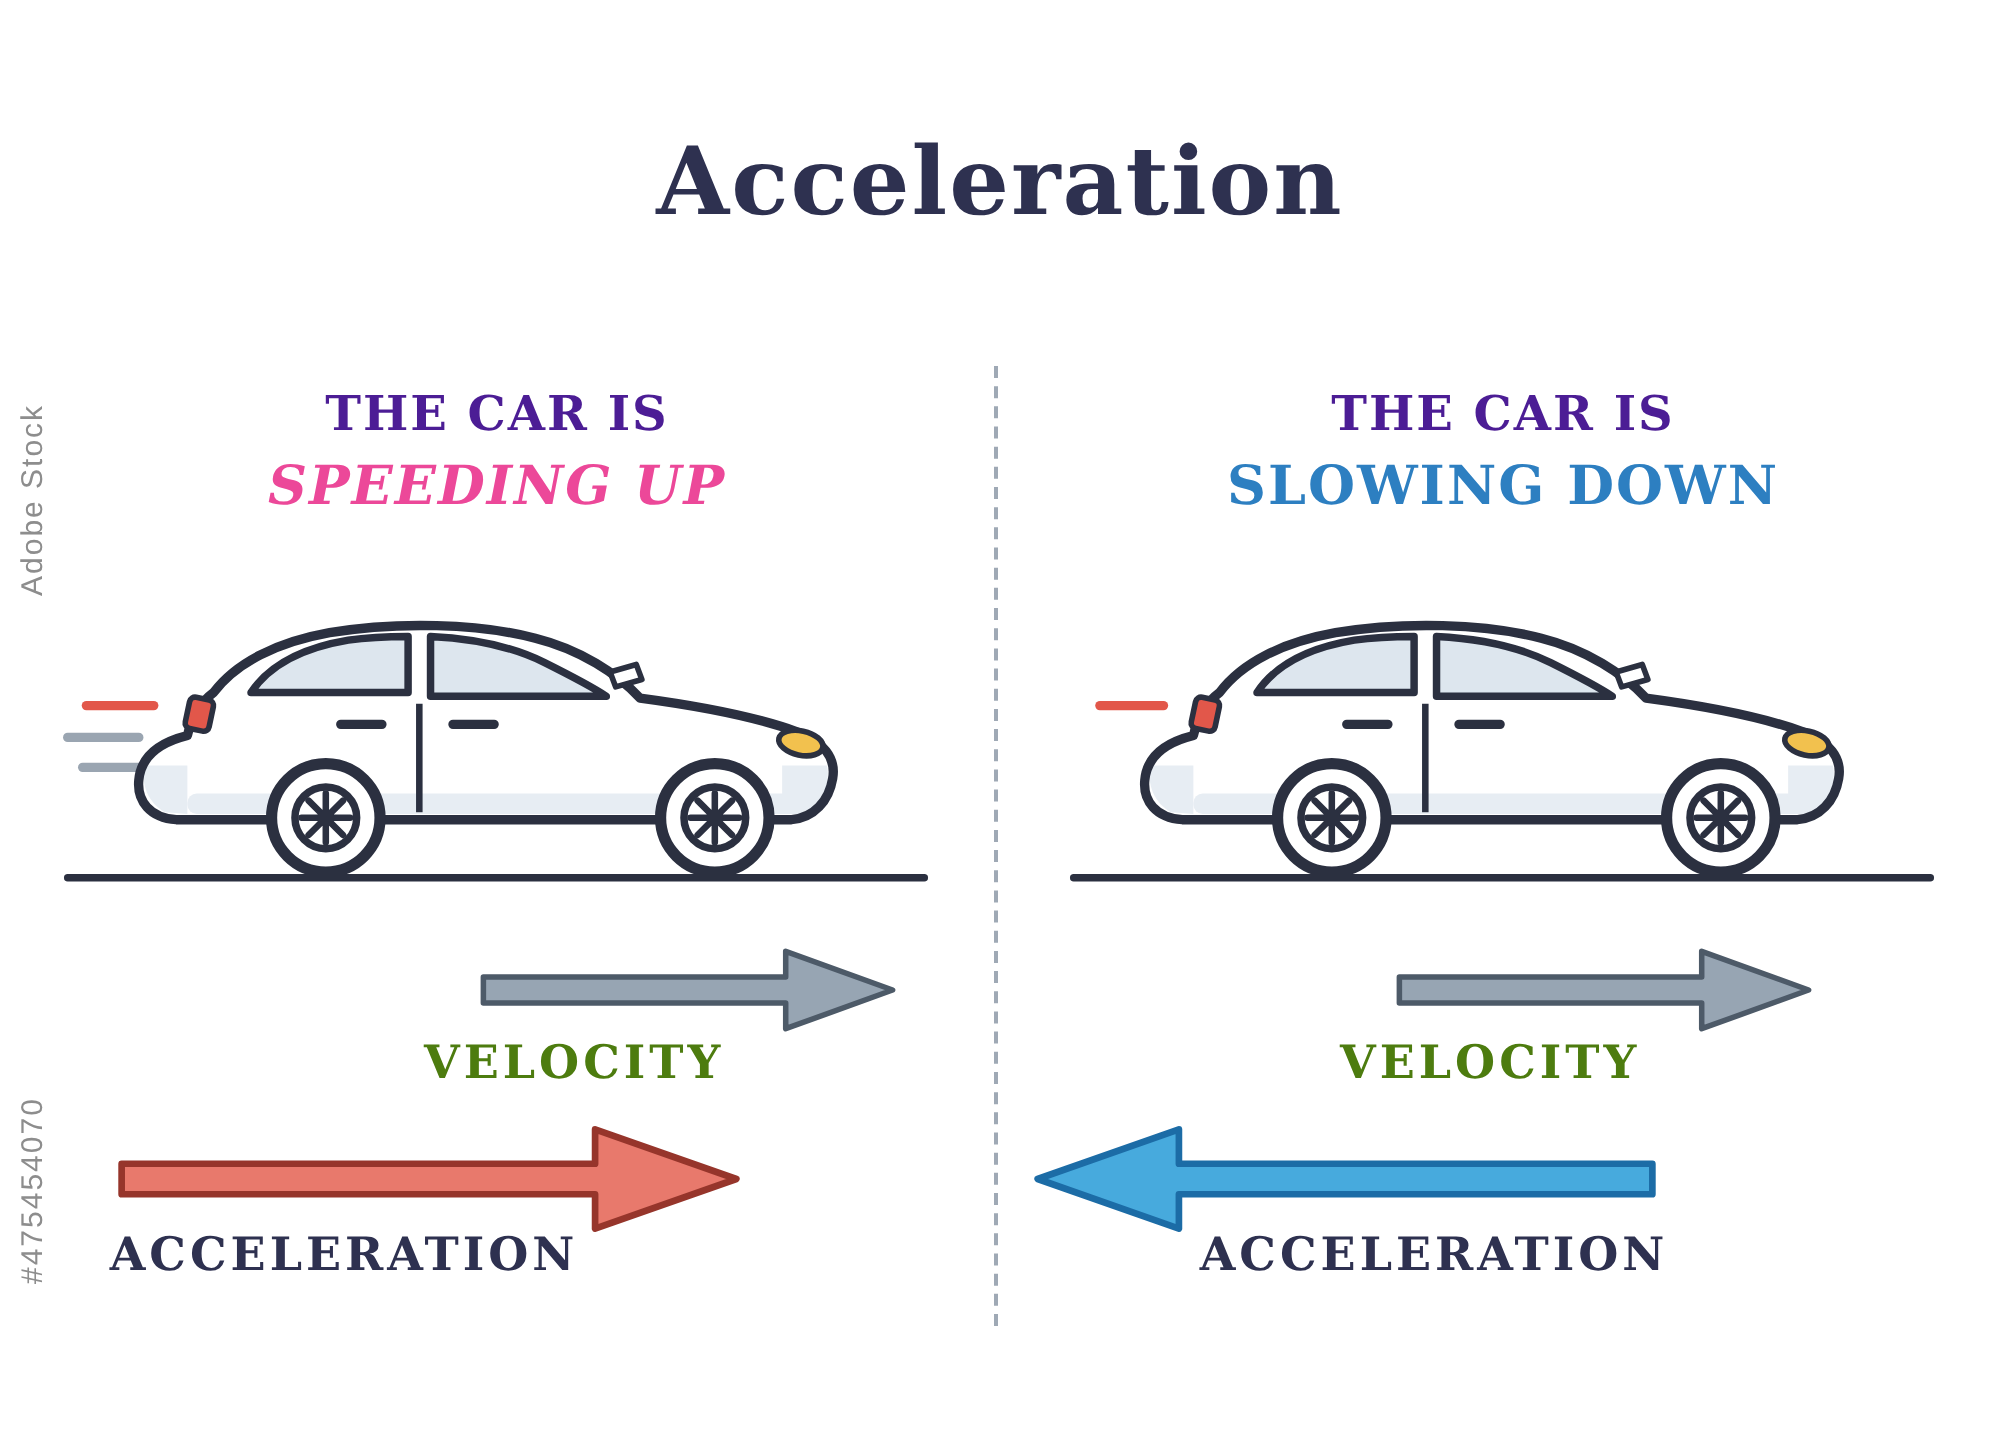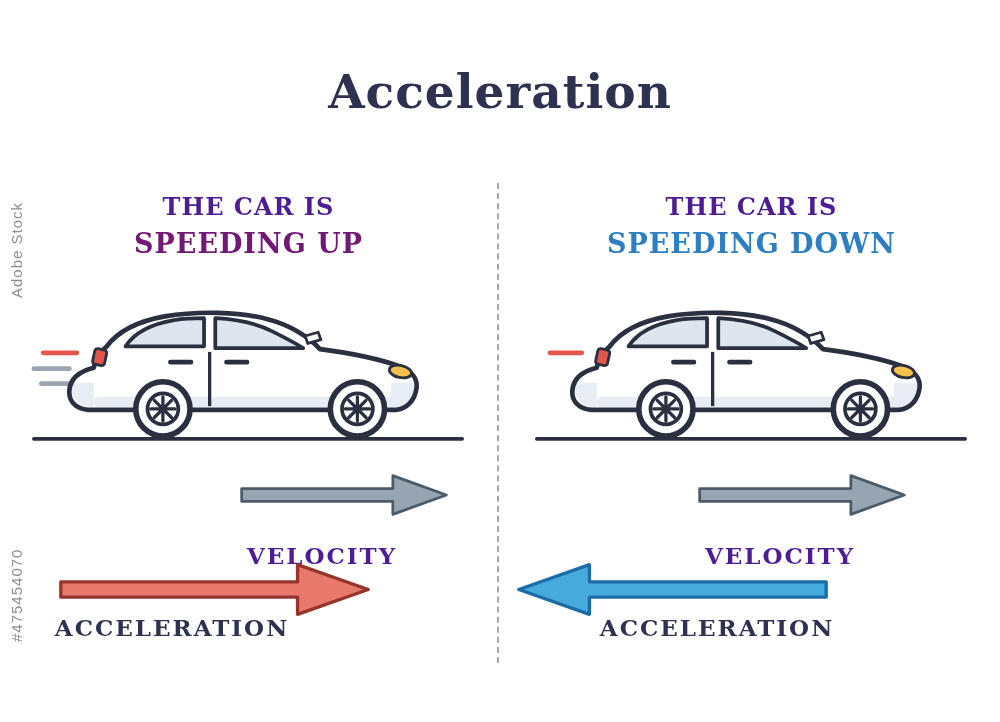--- a/index.html
+++ b/index.html
@@ -8,28 +8,28 @@
   .title{position:absolute;top:64px;left:0;width:100%;text-align:center;
          font:700 47px "DejaVu Serif", serif;letter-spacing:1px;color:#2e3150;}
   .divider{position:absolute;left:497px;top:183px;height:480px;width:0;
            border-left:2px dashed #9fa9b5;}
   .panel{position:absolute;top:0;width:497px;height:722px;}
   .panel.left{left:0;} .panel.right{left:503px;}
   .h1{position:absolute;top:192px;left:0;width:100%;text-align:center;
       font:700 24px "DejaVu Serif", serif;letter-spacing:1px;color:#4c1d95;}
   .h2{position:absolute;top:228px;left:0;width:100%;text-align:center;
       font:700 27px "DejaVu Serif", serif;letter-spacing:1px;}
-  .red{color:#701a75;} .blue{color:#2d7fc1;}
+  .red{color:#ec4899;font-style:italic;} .blue{color:#2d7fc1;}
   .car-svg{position:absolute;top:278px;left:28px;width:440px;height:173px;}
   .arrow{display:block;}
   .arrow.velocity{position:absolute;top:470px;width:212px;height:50px;}
   .panel.left .arrow.velocity{left:238px;}
   .panel.right .arrow.velocity{left:193px;}
-  .vlabel{position:absolute;top:542px;width:220px;text-align:center;
-          font:700 23px "DejaVu Serif", serif;letter-spacing:2px;color:#4c1d95;}
+  .vlabel{position:absolute;top:518px;width:220px;
+          font:700 23px "DejaVu Serif", serif;letter-spacing:2px;color:#4d7c0f;}
   .panel.left .vlabel{left:212px;}
   .panel.right .vlabel{left:167px;}
   .arrow.accel{position:absolute;top:558px;width:315px;height:63px;}
   .panel.left .arrow.accel{left:57px;}
   .panel.right .arrow.accel{left:12px;}
   .alabel{position:absolute;top:614px;width:300px;text-align:center;
           font:700 23px "DejaVu Serif", serif;letter-spacing:2px;color:#2e3150;}
   .panel.left .alabel{left:22px;}
   .panel.right .alabel{left:64px;}
   .wm{position:absolute;color:#8d8d8d;font:15px "Liberation Sans", sans-serif;
@@ -104,21 +104,21 @@
     </svg>
     <div class="label vlabel">VELOCITY</div>
     <svg class="arrow accel" viewBox="0 0 330 66">
       <path d="M4,25 L252,25 L252,7 L326,33 L252,59 L252,41 L4,41 Z" fill="#e8796c" stroke="#96352b" stroke-width="3.5" stroke-linejoin="round"></path>
     </svg>
     <div class="label alabel">ACCELERATION</div>
   </section>
 
   <section class="panel right">
     <div class="h1">THE CAR IS</div>
-    <div class="h2 blue">SPEEDING DOWN</div>
+    <div class="h2 blue">SLOWING DOWN</div>
     <svg class="car-svg" viewBox="0 0 470 185">
       <g stroke-linecap="round" fill="none">
         <path d="M 20,80 L 54,80" stroke="#e2574a" stroke-width="5"></path>
       </g>
       <use href="#car-shape"></use>
     </svg>
     <svg class="arrow velocity" viewBox="0 0 230 54">
       <path d="M4,20 L168,20 L168,6 L226,27 L168,48 L168,34 L4,34 Z" fill="#97a5b3" stroke="#4d5a68" stroke-width="3" stroke-linejoin="round"></path>
     </svg>
     <div class="label vlabel">VELOCITY</div>

